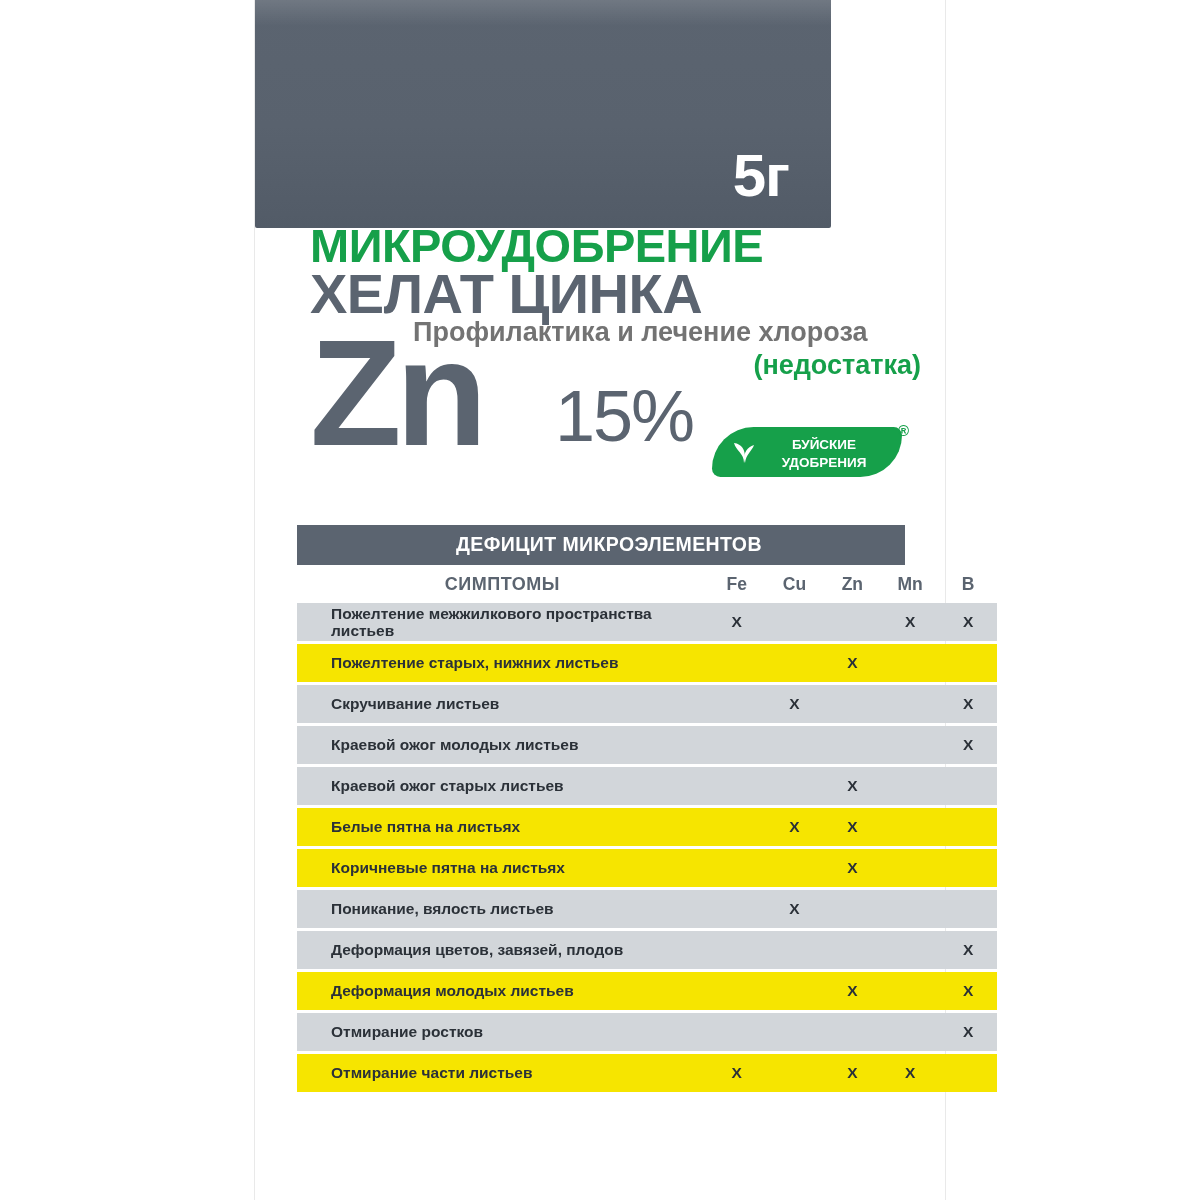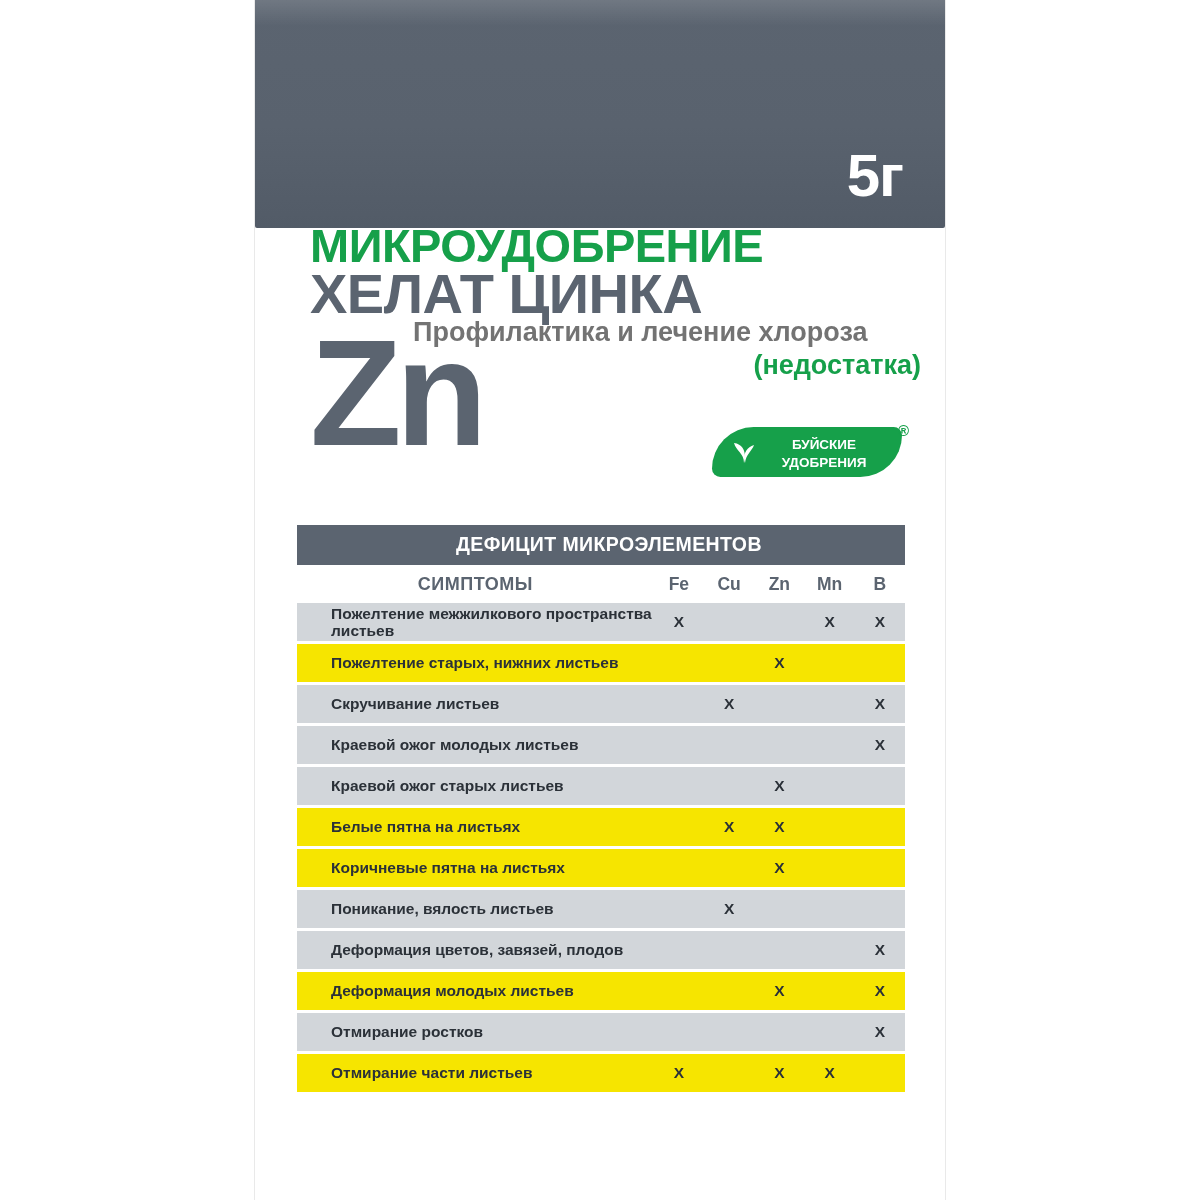--- a/index.html
+++ b/index.html
@@ -24,21 +24,21 @@
     height: 1200px;
     background: #ffffff;
     box-shadow: 0 0 0 1px #e9e9e9;
   }
 
   
   #top-band {
     position: absolute;
     left: 0;
     top: 0;
-    width: 690px;
+    width: 576px;
     height: 228px;
     background: linear-gradient(180deg, #5b6470 0%, #59626e 55%, #525b67 100%);
     border-radius: 0 0 2px 2px;
   }
   #top-band::after {
     content: "";
     position: absolute;
     left: 0; right: 0; top: 0;
     height: 26px;
     background: linear-gradient(180deg, rgba(255,255,255,0.13), rgba(255,255,255,0));
@@ -183,21 +183,21 @@
     color: #ffffff;
     font-size: 19.5px;
     font-weight: bold;
     text-align: center;
     padding: 8px 0 9px 16px;
     letter-spacing: 0.4px;
   }
   table {
     border-collapse: separate;
     border-spacing: 0 3px;
-    width: 608px;
+    width: 700px;
     table-layout: fixed;
   }
   thead th {
     color: #5b6470;
     font-size: 17.5px;
     font-weight: bold;
     padding: 6px 0 5px 0;
     text-align: center;
   }
   thead th.sym {
@@ -236,20 +236,21 @@
   <div id="top-band">
     <div id="weight">5г</div>
   </div>
 
   <div id="headline-wrap">
     <div id="title-main">МИКРОУДОБРЕНИЕ</div>
     <div id="title-sub">ХЕЛАТ ЦИНКА</div>
 
     <div id="zn-row">
       <div id="zn-symbol">Zn</div>
+      <div id="zn-percent">15%</div>
       <div id="claim1">Профилактика и лечение хлороза</div>
       <div id="claim2">(недостатка)</div>
 
       <div id="brand">
         <div id="brand-leaf"></div>
         <svg id="brand-mark" viewBox="0 0 24 26">
           <path d="M12 26 C12 16, 4 14, 2 6 C10 7, 13 13, 13 20 Z" fill="#ffffff"></path>
           <path d="M13 26 C14 17, 20 14, 22 8 C15 10, 12 16, 12 22 Z" fill="#ffffff"></path>
         </svg>
         <div id="brand-text">

